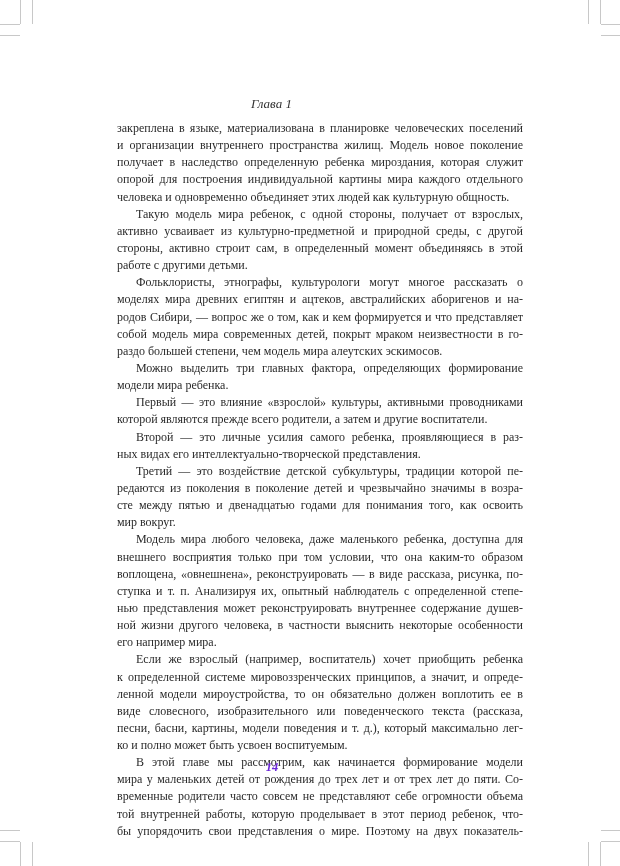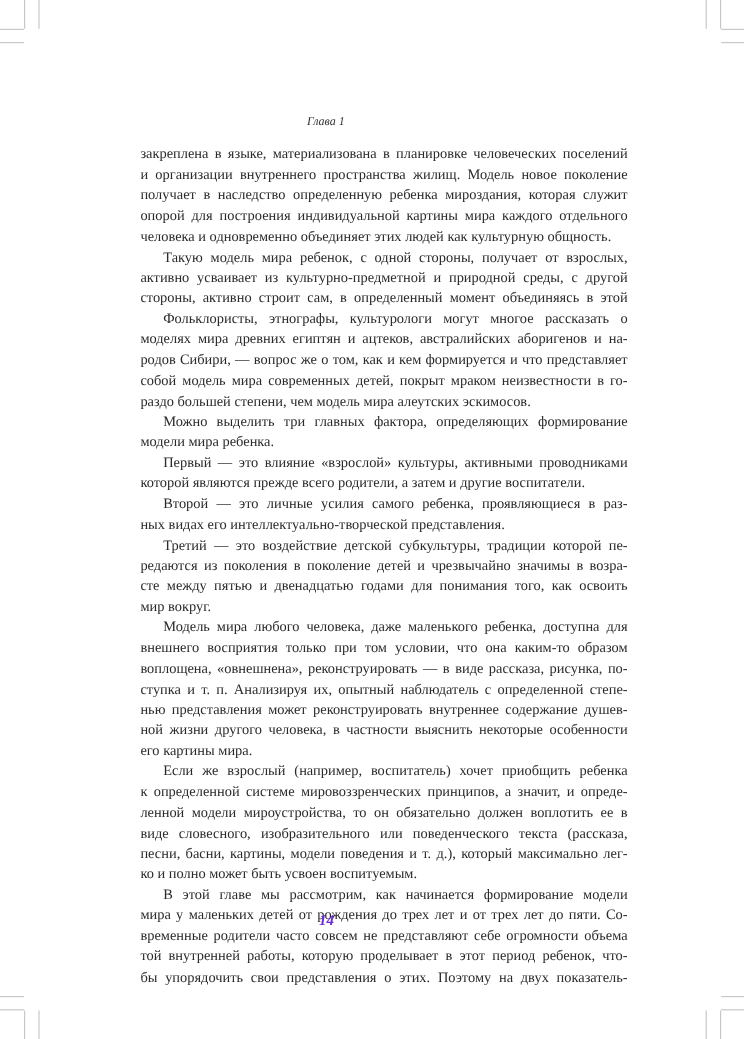--- a/index.html
+++ b/index.html
@@ -3,21 +3,21 @@
 <meta charset="utf-8">
 <style>
   html, body { margin: 0; padding: 0; }
   body {
     width: 620px; height: 866px; background: #ffffff; position: relative; overflow: hidden;
     font-family: "Liberation Serif", "DejaVu Serif", serif; color: #2a2a2a;
   }
   .crop { position: absolute; background: #c8c8c8; }
   .header {
     position: absolute; top: 96px; left: 0; width: 543px; text-align: center;
-    font-style: italic; font-size: 10px; color: #333;
+    font-style: italic; font-size: 13px; color: #333;
   }
   .body-text {
     position: absolute; top: 120px; left: 117px; width: 406px;
     font-size: 12px; line-height: 17.15px; text-align: justify;
   }
   .line { display: block; white-space: nowrap; text-align: justify; text-align-last: justify; height: 17.15px; }
   .line.last { text-align-last: left; }
   .line.indent { padding-left: 19px; }
   .page-number {
     position: absolute; top: 760px; left: 0; width: 544px; text-align: center;
@@ -51,20 +51,21 @@
 
 <div class="body-text" id="body-text">
     <span class="line">закреплена в языке, материализована в планировке человеческих поселений</span>
     <span class="line">и организации внутреннего пространства жилищ. Модель новое поколение</span>
     <span class="line">получает в наследство определенную ребенка мироздания, которая служит</span>
     <span class="line">опорой для построения индивидуальной картины мира каждого отдельного</span>
     <span class="line last">человека и одновременно объединяет этих людей как культурную общность.</span>
     <span class="line indent">Такую модель мира ребенок, с одной стороны, получает от взрослых,</span>
     <span class="line">активно усваивает из культурно-предметной и природной среды, с другой</span>
     <span class="line">стороны, активно строит сам, в определенный момент объединяясь в этой</span>
+    <span class="line last">работе с другими детьми.</span>
     <span class="line indent">Фольклористы, этнографы, культурологи могут многое рассказать о</span>
     <span class="line">моделях мира древних египтян и ацтеков, австралийских аборигенов и на-</span>
     <span class="line">родов Сибири, — вопрос же о том, как и кем формируется и что представляет</span>
     <span class="line">собой модель мира современных детей, покрыт мраком неизвестности в го-</span>
     <span class="line last">раздо большей степени, чем модель мира алеутских эскимосов.</span>
     <span class="line indent">Можно выделить три главных фактора, определяющих формирование</span>
     <span class="line last">модели мира ребенка.</span>
     <span class="line indent">Первый — это влияние «взрослой» культуры, активными проводниками</span>
     <span class="line last">которой являются прежде всего родители, а затем и другие воспитатели.</span>
     <span class="line indent">Второй — это личные усилия самого ребенка, проявляющиеся в раз-</span>
@@ -72,27 +73,27 @@
     <span class="line indent">Третий — это воздействие детской субкультуры, традиции которой пе-</span>
     <span class="line">редаются из поколения в поколение детей и чрезвычайно значимы в возра-</span>
     <span class="line">сте между пятью и двенадцатью годами для понимания того, как освоить</span>
     <span class="line last">мир вокруг.</span>
     <span class="line indent">Модель мира любого человека, даже маленького ребенка, доступна для</span>
     <span class="line">внешнего восприятия только при том условии, что она каким-то образом</span>
     <span class="line">воплощена, «овнешнена», реконструировать — в виде рассказа, рисунка, по-</span>
     <span class="line">ступка и т. п. Анализируя их, опытный наблюдатель с определенной степе-</span>
     <span class="line">нью представления может реконструировать внутреннее содержание душев-</span>
     <span class="line">ной жизни другого человека, в частности выяснить некоторые особенности</span>
-    <span class="line last">его картины мира.</span>
+    <span class="line last">его например мира.</span>
     <span class="line indent">Если же взрослый (например, воспитатель) хочет приобщить ребенка</span>
     <span class="line">к определенной системе мировоззренческих принципов, а значит, и опреде-</span>
     <span class="line">ленной модели мироустройства, то он обязательно должен воплотить ее в</span>
     <span class="line">виде словесного, изобразительного или поведенческого текста (рассказа,</span>
     <span class="line">песни, басни, картины, модели поведения и т. д.), который максимально лег-</span>
     <span class="line last">ко и полно может быть усвоен воспитуемым.</span>
     <span class="line indent">В этой главе мы рассмотрим, как начинается формирование модели</span>
     <span class="line">мира у маленьких детей от рождения до трех лет и от трех лет до пяти. Со-</span>
     <span class="line">временные родители часто совсем не представляют себе огромности объема</span>
     <span class="line">той внутренней работы, которую проделывает в этот период ребенок, что-</span>
-    <span class="line">бы упорядочить свои представления о этих. Поэтому на двух показатель-</span>
+    <span class="line">бы упорядочить свои представления о мире. Поэтому на двух показатель-</span>
   </div>
 
 <div class="page-number">14</div>
 
 </body></html>

